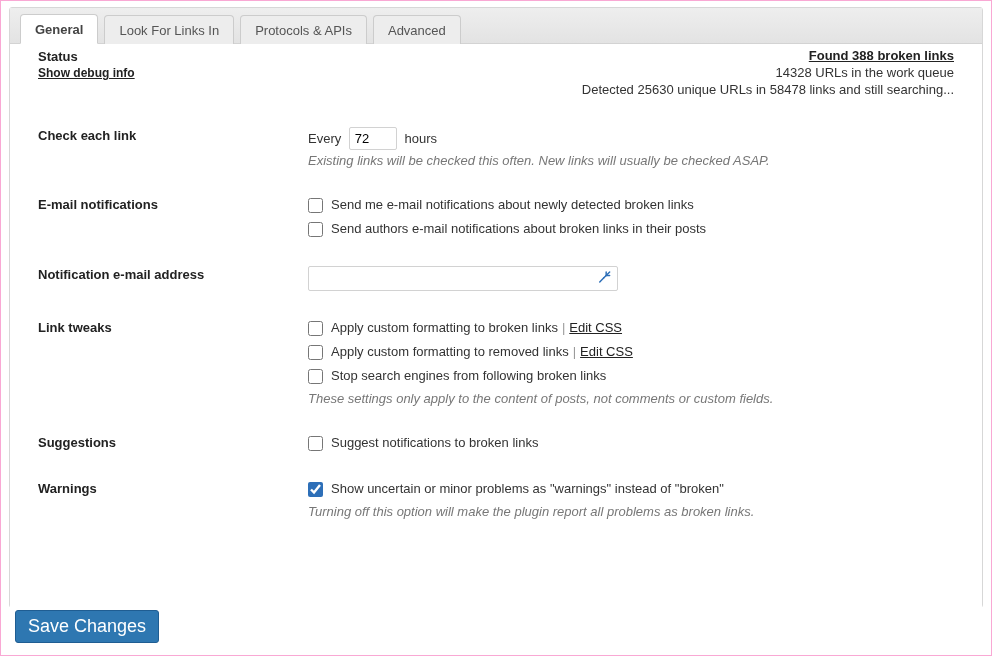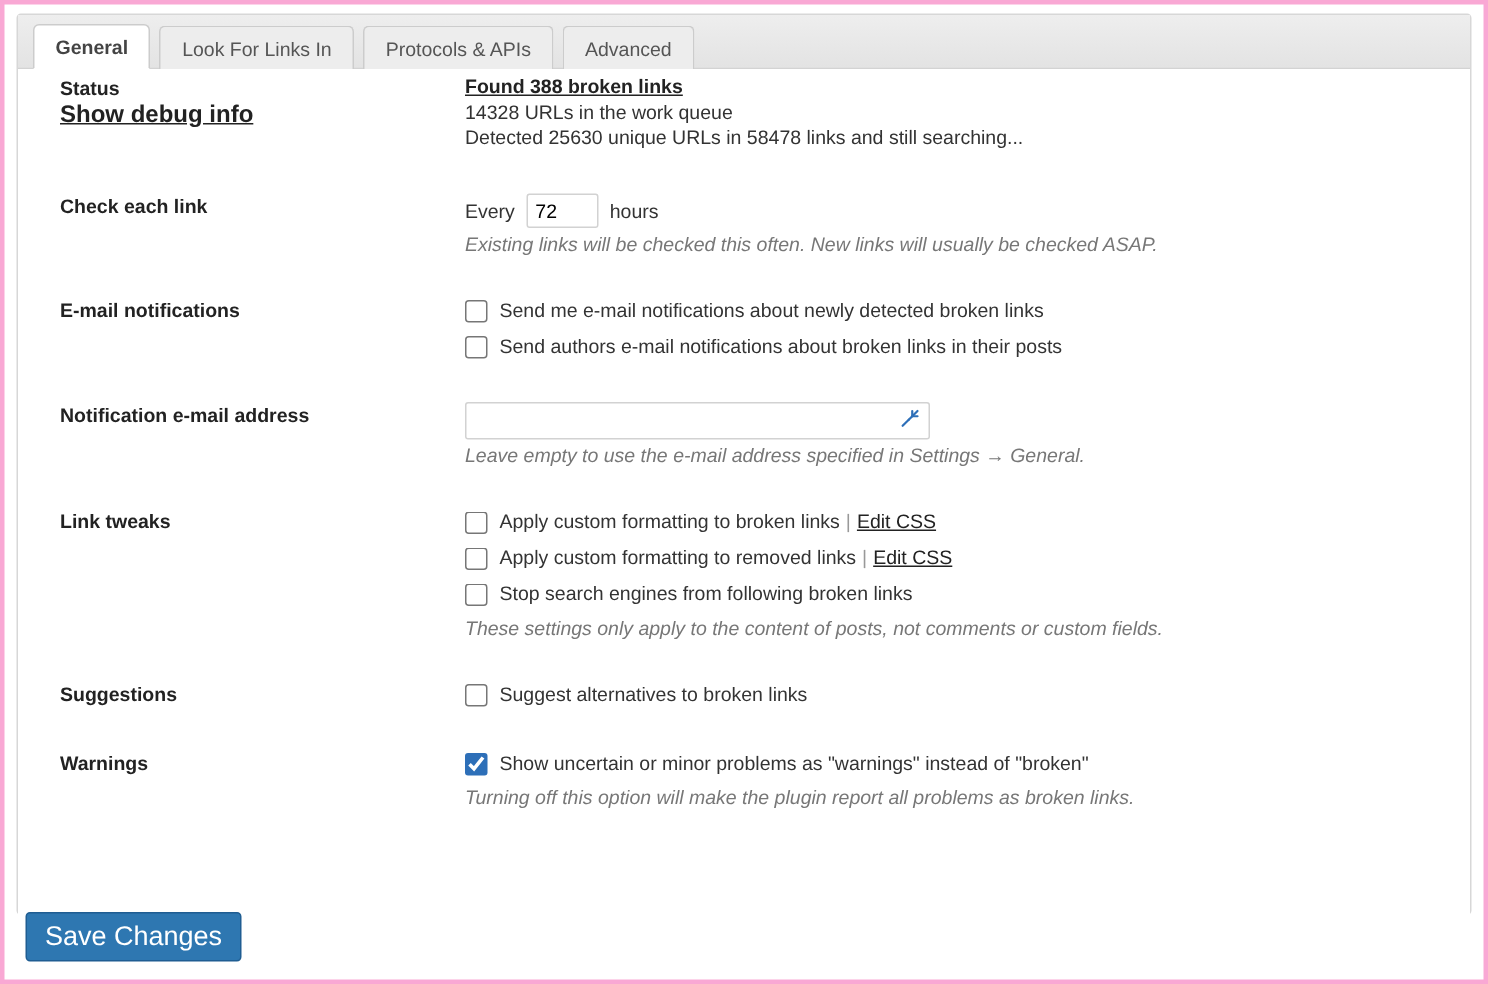--- a/index.html
+++ b/index.html
@@ -6,21 +6,21 @@
   html, body { margin: 0; padding: 0; }
   body {
     font-family: "Helvetica Neue", Helvetica, Arial, sans-serif;
     font-size: 13px;
     color: #222;
     background: #fff;
   }
   .outer {
     width: 992px;
     height: 656px;
-    border: 3px solid #f9a8d4;
+    border: 1px solid #f9a8d4;
     padding: 6px 8px 10px 8px;
     position: relative;
   }
   .panel {
     border: 1px solid #d7d7d7;
     border-radius: 3px;
     background: linear-gradient(#f3f3f3, #e9e9e9);
     padding: 0;
     height: 601px;
     position: relative;
@@ -74,33 +74,33 @@
     padding-top: 1px;
   }
   .field-col {
     flex: 1;
     font-size: 13px;
     color: #333;
   }
   .debug-link {
     display: block;
     font-weight: 700;
-    font-size: 16px;
+    font-size: 12px;
     text-decoration: underline;
     color: #222;
     margin-top: 2px;
     cursor: pointer;
   }
   .found-link {
     font-weight: 700;
     text-decoration: underline;
     color: #222;
     cursor: pointer;
   }
-  .status-line { margin-bottom: 2px; }
+  .status-line { margin-bottom: 2px; text-align: right; }
   .hint {
     font-style: italic;
     color: #777;
     margin-top: 3px;
   }
   .num-input {
     width: 48px;
     padding: 3px 5px;
     border: 1px solid #d2d2d2;
     border-radius: 2px;
@@ -218,21 +218,20 @@
             <input class="text-input" type="text" value="" style="">
             <span class="input-icon">
               <svg width="14" height="14" viewBox="0 0 24 24" fill="none" stroke="#2d6fb8" stroke-width="2.5" stroke-linecap="round" stroke-linejoin="round">
                   <path d="M3 21 L10 14"></path>
                   <path d="M10 14 L14 10 L20 4"></path>
                   <path d="M14 10 L20 10"></path>
                   <path d="M14 10 L14 4"></path>
                 </svg>
             </span>
           </div>
-          <div class="hint">Leave empty to use the e-mail address specified in Settings → General.</div>
         </div>
       </div>
 
       <div class="row">
         <div class="label-col">Link tweaks</div>
         <div class="field-col">
           <div class="check-line">
             <input type="checkbox" style="">
             <span>Apply custom formatting to broken links</span>
             <span class="sep">|</span>
@@ -250,21 +249,21 @@
           </div>
           <div class="hint">These settings only apply to the content of posts, not comments or custom fields.</div>
         </div>
       </div>
 
       <div class="row">
         <div class="label-col">Suggestions</div>
         <div class="field-col">
           <div class="check-line">
             <input type="checkbox" style="">
-            <span>Suggest alternatives to broken links</span>
+            <span>Suggest notifications to broken links</span>
           </div>
         </div>
       </div>
 
       <div class="row tight">
         <div class="label-col">Warnings</div>
         <div class="field-col">
           <div class="check-line">
             <input type="checkbox" checked="" style="">
             <span>Show uncertain or minor problems as "warnings" instead of "broken"</span>

